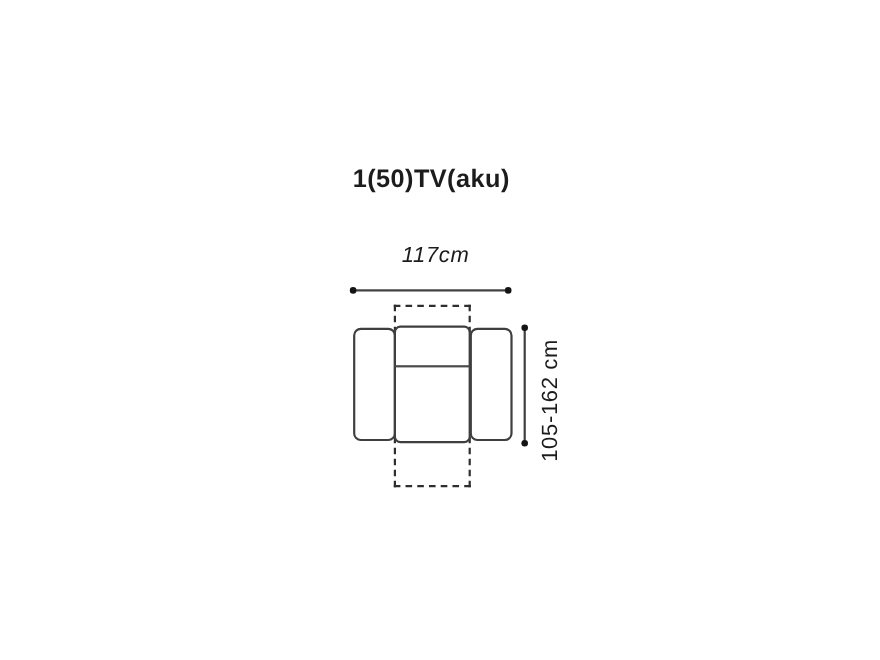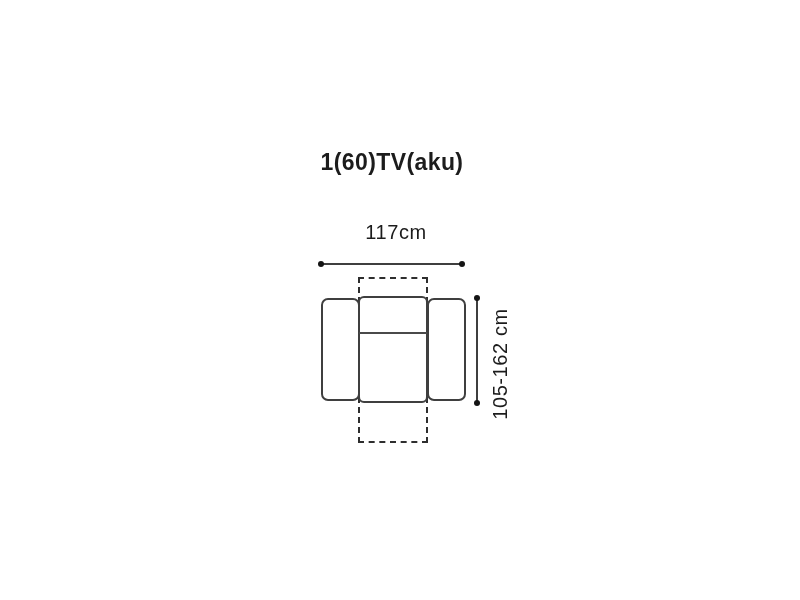--- a/index.html
+++ b/index.html
@@ -36,20 +36,21 @@
   }
 
   .dim-label-h{
     left:320px; top:219px; width:152px; height:26px;
     text-align:center;
     font-size:20px;
     font-weight:400;
     letter-spacing:0.6px;
     color:var(--text);
     line-height:26px;
+    font-style:italic;
   }
 
   .hline{
     left:321px; top:263px; width:141px; height:2px;
     background:var(--line);
   }
   .dot{
     width:6px; height:6px;
     border-radius:50%;
     background:var(--dot);
@@ -102,21 +103,21 @@
     transform:rotate(-90deg);
     transform-origin:center center;
     white-space:nowrap;
   }
 </style>
 </head>
 <body>
 
 <div class="stage">
 
-  <div class="abs diagram-title">1(60)TV(aku)</div>
+  <div class="abs diagram-title">1(50)TV(aku)</div>
 
   <div>
     <div class="abs dim-label-h">117cm</div>
     <div class="abs hline"></div>
     <div class="abs dot dot-h-left"></div>
     <div class="abs dot dot-h-right"></div>
   </div>
 
   <div>
     <div class="abs recline-outline"></div>

